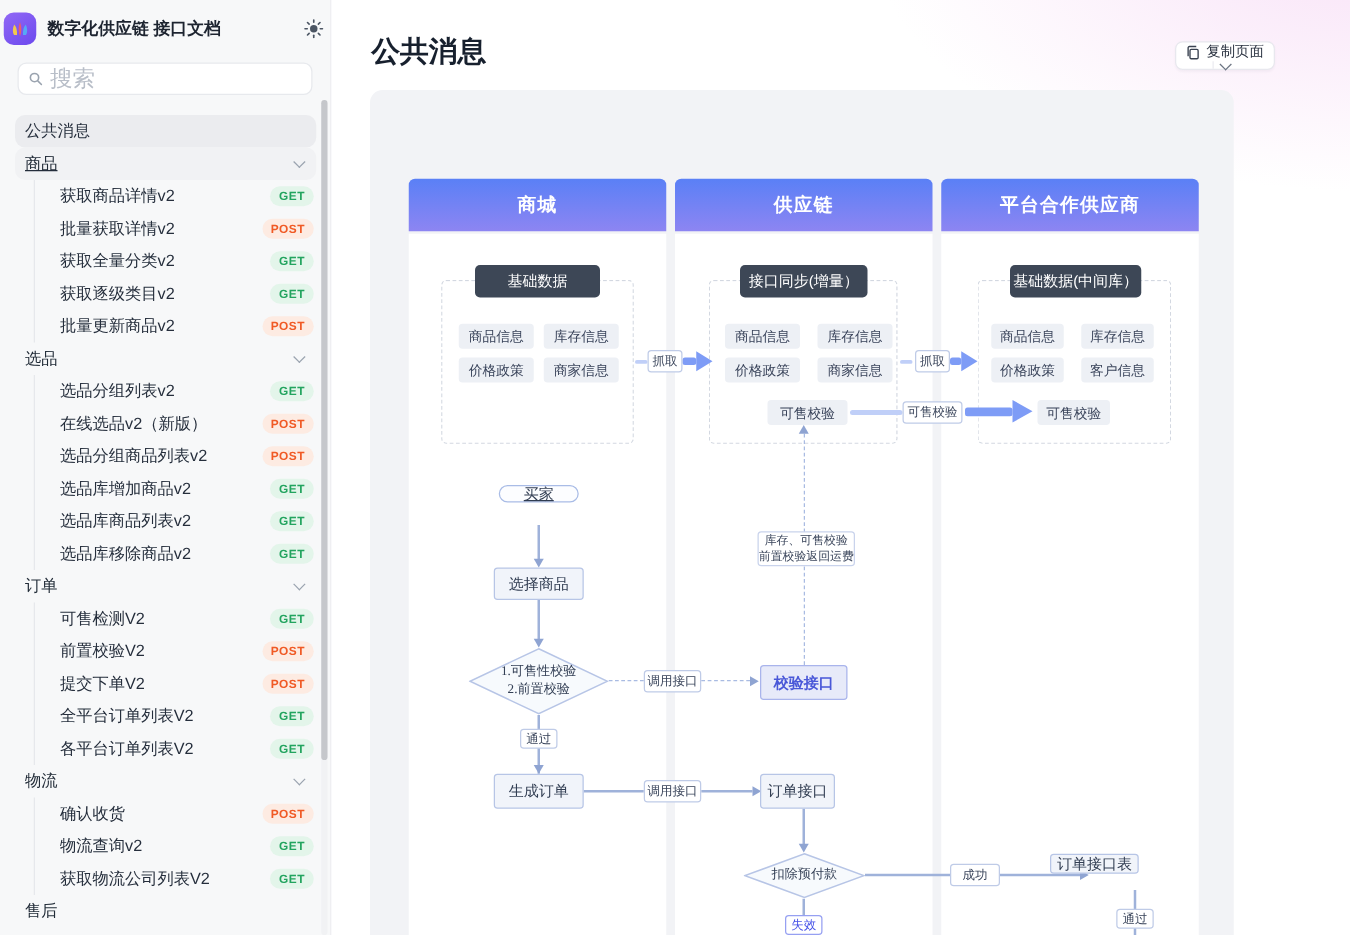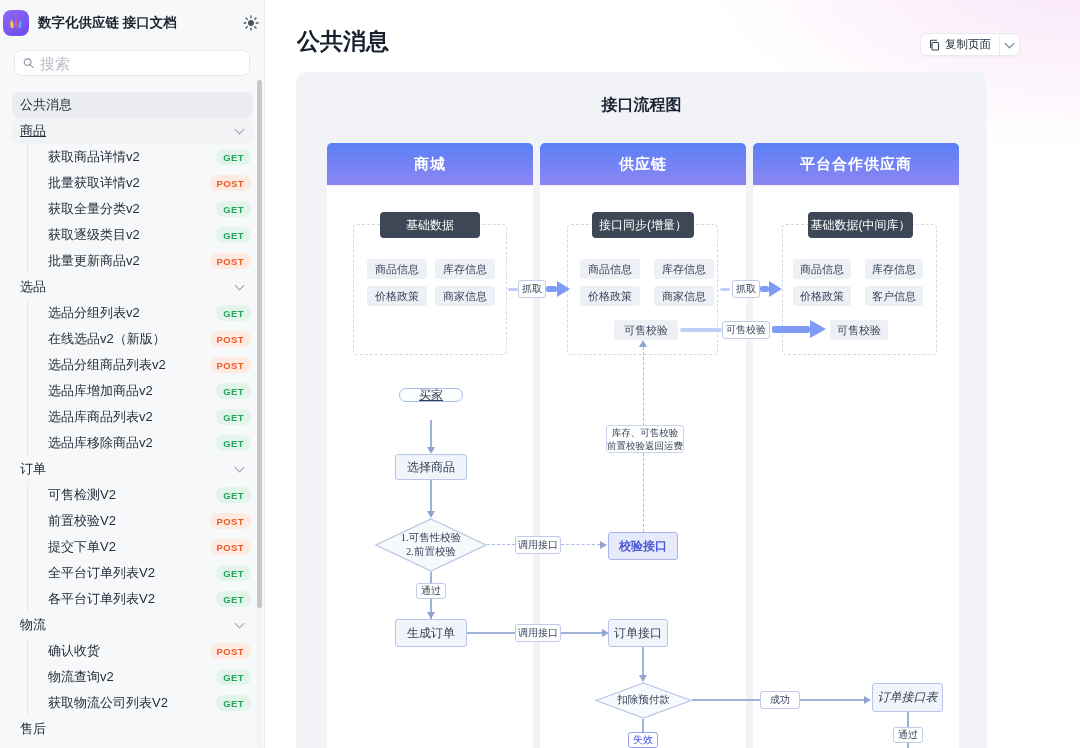--- a/index.html
+++ b/index.html
@@ -6,42 +6,42 @@
   html,body { width:1080px; height:748px; overflow:hidden;
     font-family:"Liberation Sans","DejaVu Sans",sans-serif; background:#fff; }
 
   
   .sidebar{position:absolute;left:0;top:0;width:265px;height:748px;background:#f7f8f9;border-right:1px solid #efeff2;}
   .side-header{position:absolute;left:0;top:0;right:0;height:46px;display:flex;align-items:center;padding:0 3px;}
   .logo{width:26px;height:26px;border-radius:8px;background:linear-gradient(145deg,#9168f5,#6c49ee);display:flex;align-items:center;justify-content:center;flex:none;}
   .app-title{font-size:13.5px;font-weight:bold;color:#1d2430;margin-left:9px;flex:1;white-space:nowrap;}
   .theme-btn{width:20px;height:20px;display:flex;align-items:center;justify-content:center;cursor:pointer;}
   .searchbox{position:absolute;left:14px;top:50px;width:236px;height:26px;background:#fff;border:1px solid #e7e9ed;border-radius:7px;display:flex;align-items:center;padding:0 8px;}
-  .searchbox input{border:none;outline:none;background:transparent;font-size:15px;color:#a21caf;width:100%;margin-left:6px;font-family:inherit;}
+  .searchbox input{border:none;outline:none;background:transparent;font-size:18px;color:#a21caf;width:100%;margin-left:6px;font-family:inherit;}
   .searchbox input::placeholder{color:#b8bec8;}
   .nav{position:absolute;left:12px;top:92px;width:241px;}
   .row{height:26px;display:flex;align-items:center;padding:0 6px 0 8px;border-radius:8px;font-size:13px;color:#252e3c;cursor:pointer;}
   .row .lbl{flex:1;white-space:nowrap;overflow:hidden;}
   .row.selected{background:#ebecef;}
   .row.hovered{background:#f1f2f4;text-decoration:underline;}
   .row.group .lbl{color:#222c38;}
   .chev{width:7px;height:7px;border-right:1.4px solid #9aa3af;border-bottom:1.4px solid #9aa3af;transform:rotate(45deg);margin-right:4px;margin-top:-3px;flex:none;}
   .children{margin-left:15px;border-left:1px solid #e6e8ec;}
   .children .row{border-radius:0;padding-left:20px;padding-right:2px;}
   .pill{font-size:9.5px;font-weight:bold;padding:2.5px 7px;border-radius:9px;letter-spacing:.4px;flex:none;}
   .pill.get{background:#e3f5ea;color:#23a45f;}
   .pill.post{background:#fdebe2;color:#f05a25;}
   .scroll-track{position:absolute;right:2px;top:80px;bottom:0;width:5px;background:#f1f2f4;border-radius:3px;}
   .scroll-thumb{position:absolute;right:2px;top:80px;height:528px;width:5px;background:#c5c7cb;border-radius:3px;cursor:pointer;}
 
   
   .main{position:absolute;left:266px;top:0;width:814px;height:748px;
     background:radial-gradient(640px 320px at 102% -6%, rgba(243,203,241,.55), rgba(255,255,255,0) 62%), #fff;}
   .page-title{position:absolute;left:31px;top:26px;font-size:23px;font-weight:bold;color:#17202e;}
-  .copy-btn{position:absolute;right:60px;top:33px;height:23px;background:#fff;border:1px solid #e8e8ee;border-radius:6px;display:flex;align-items:center;box-shadow:0 1px 2px rgba(20,20,40,.04);cursor:pointer;font-family:inherit;padding:0;}
+  .copy-btn{position:absolute;right:60px;top:33px;height:23px;background:#fff;border:1px solid #e8e8ee;border-radius:6px;display:flex;align-items:center;box-shadow:0 1px 2px rgba(20,20,40,.04);cursor:pointer;font-family:inherit;padding:0;flex-direction:column;}
   .copy-btn .main-part{display:flex;align-items:center;padding:0 8px;height:100%;}
   .copy-btn .txt{font-size:11.5px;color:#2a3240;margin-left:5px;white-space:nowrap;}
   .copy-btn .drop-part{width:20px;height:100%;border-left:1px solid #ececf1;display:flex;align-items:center;justify-content:center;}
   .copy-btn .chev{margin:0;margin-top:-2px;border-color:#6b7482;}
 
   
   .panel{position:absolute;left:30px;top:72px;width:691px;height:676px;background:#f2f3f6;border-radius:10px 10px 0 0;overflow:hidden;}
   .panel-title{position:absolute;left:0;right:0;top:23px;text-align:center;font-size:16px;font-weight:bold;color:#1c2533;}
   .lane{position:absolute;top:71px;height:605px;width:206px;}
   .lane-head{height:42px;border-radius:5px 5px 0 0;background:linear-gradient(180deg,#5a80f6,#8d85f2);color:#fff;font-size:15px;font-weight:bold;display:flex;align-items:center;justify-content:center;letter-spacing:1px;}
@@ -234,21 +234,20 @@
         <path d="M8 1.2 H2.5 A1 1 0 0 0 1.5 2.2 V9"></path>
       </svg>
       <span class="txt">复制页面</span>
     </span>
     <span class="drop-part">
         <span class="chev"></span>
       </span>
   </button>
 
   <div class="panel">
-    <div class="panel-title">接口流程图</div>
 
     <div class="lane lane1">
       <div class="lane-head">商城</div>
       <div class="lane-body"></div>
     </div>
     <div class="lane lane2">
       <div class="lane-head">供应链</div>
       <div class="lane-body"></div>
     </div>
     <div class="lane lane3">
@@ -345,21 +344,21 @@
           </svg>
         <div class="dtxt">
             <span>扣除预付款</span>
           </div>
       </div>
 
       <div class="line" style="left:396px;top:627px;width:68px;height:1.5px;"></div>
       <div class="tag" style="left:464px;top:619px;width:40px;height:18px;">成功</div>
       <div class="line" style="left:504px;top:627px;width:64px;height:1.5px;"></div>
       <div class="head-r" style="left:568px;top:623.5px;"></div>
-      <div class="flow-box" style="left:576px;top:611px;width:71px;height:29px;font-style:italic;">订单接口表</div>
+      <div class="flow-box" style="left:544px;top:611px;width:71px;height:16px;">订单接口表</div>
 
       <div class="line" style="left:611px;top:640px;width:1.5px;height:36px;"></div>
       <div class="tag" style="left:597px;top:655px;width:30px;height:16px;">通过</div>
 
       <div class="line" style="left:346px;top:647px;width:1.5px;height:29px;"></div>
       <div class="tag blue" style="left:332px;top:660px;width:30px;height:16px;">失效</div>
     </div>
   </div>
 </div>
 

